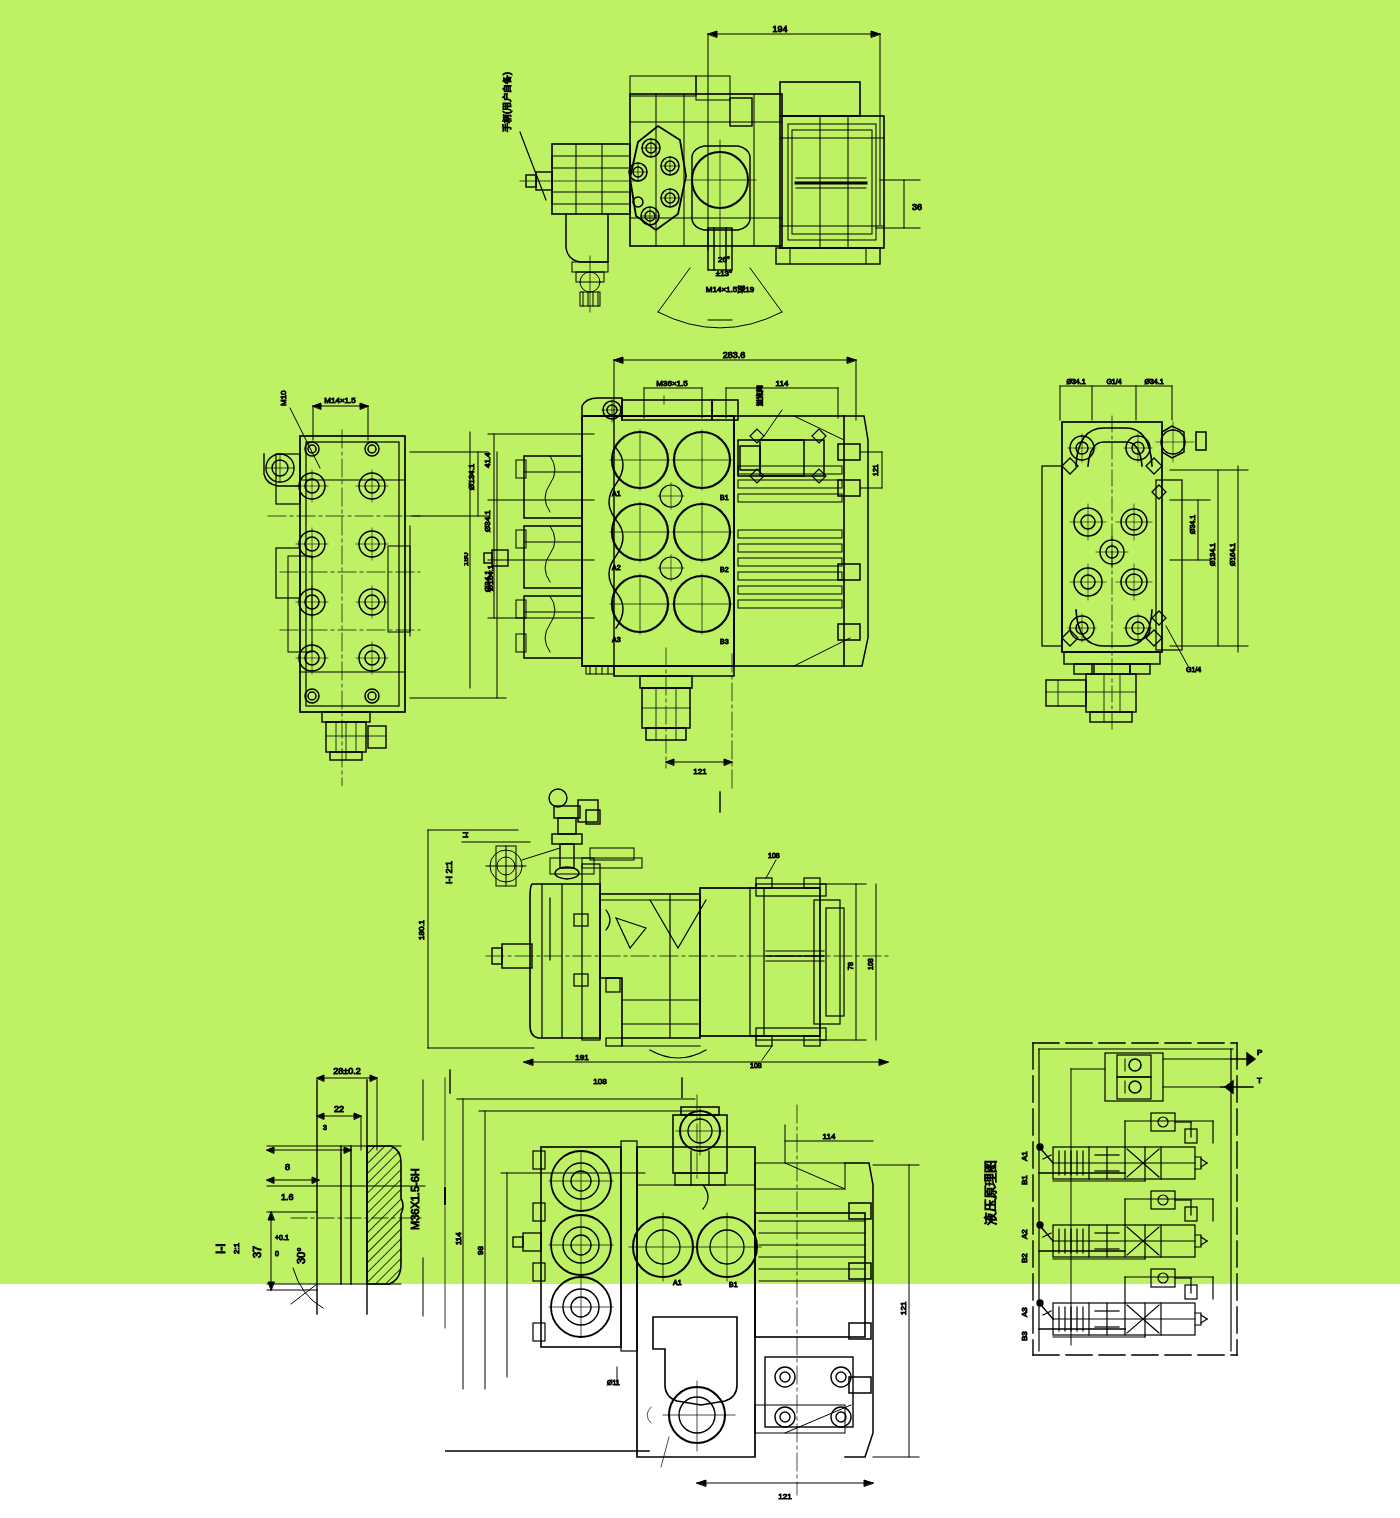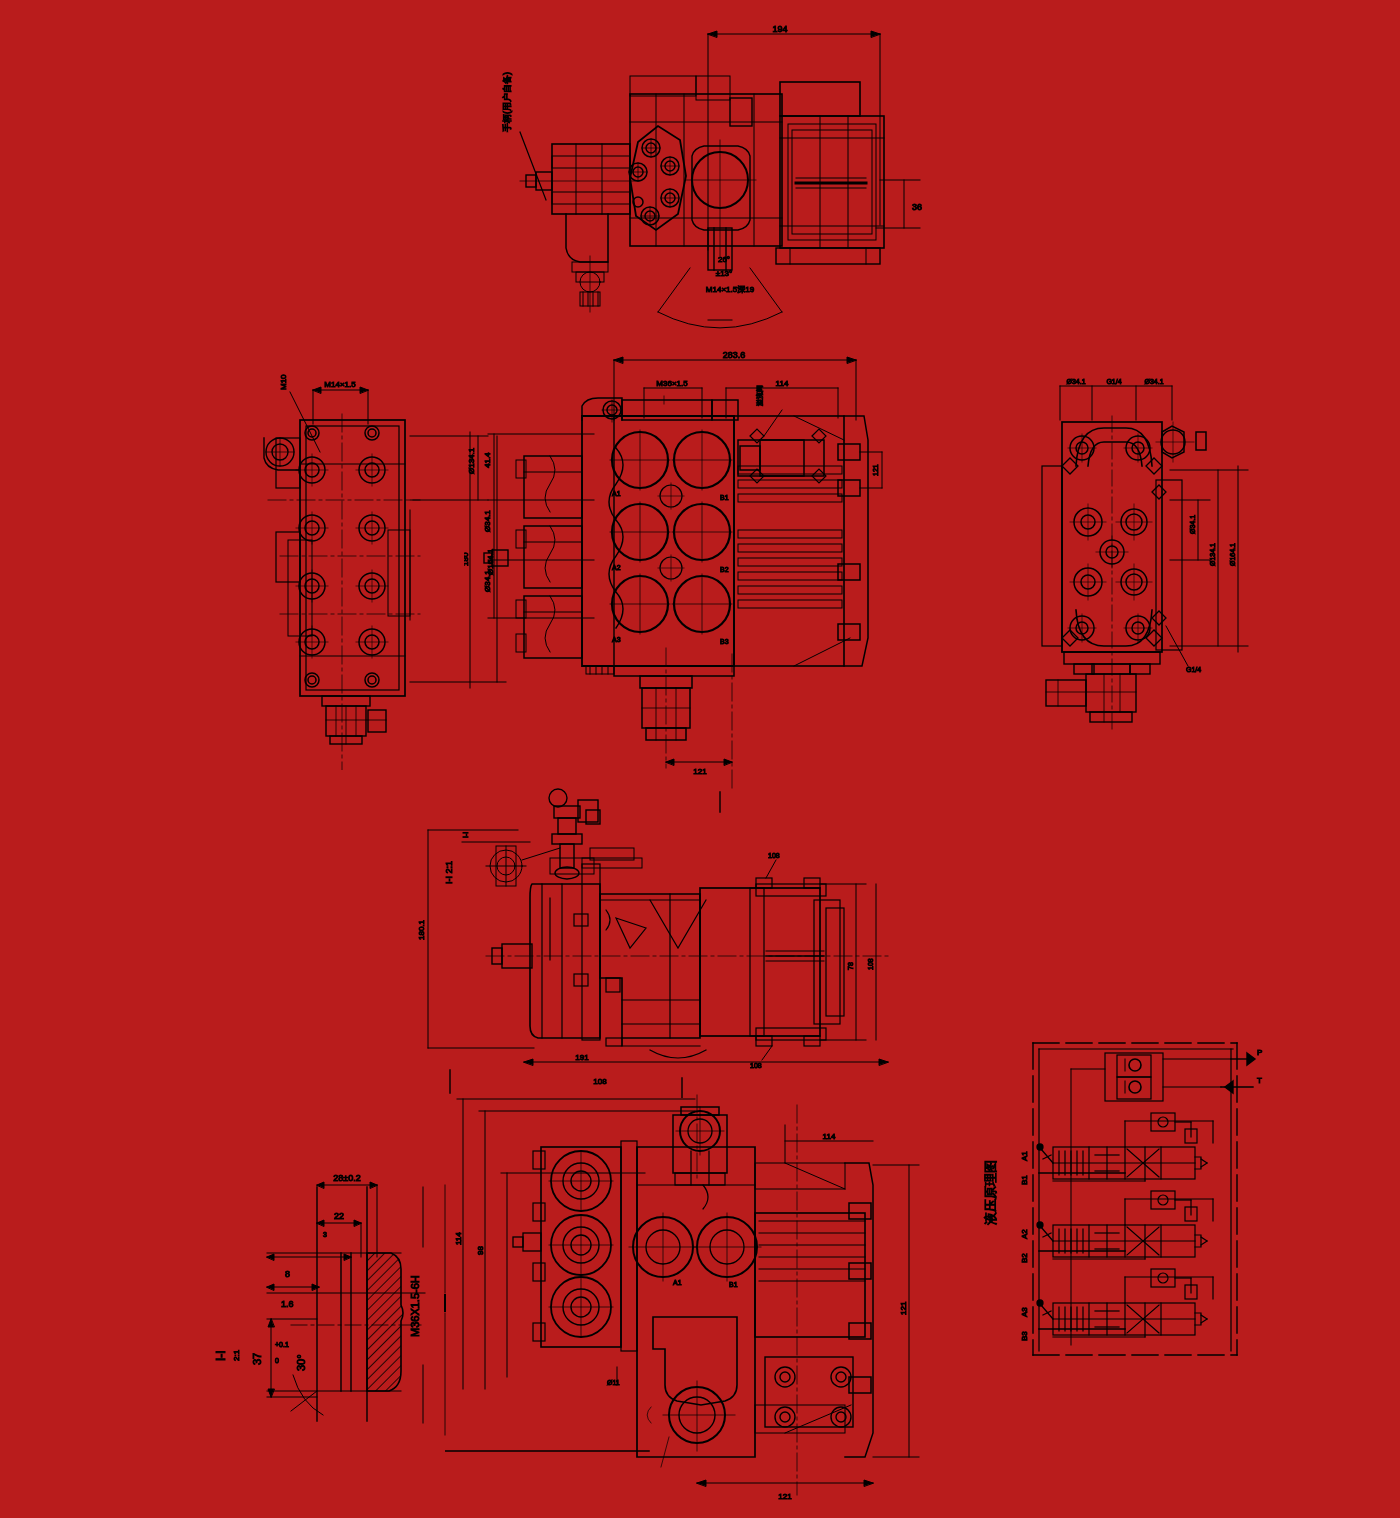--- a/index.html
+++ b/index.html
@@ -1,19 +1,19 @@
 <!DOCTYPE html>
 <html><head>
 <meta charset="utf-8">
 <title>Hydraulic Valve Assembly Drawing</title>
 <style>
   html,body{margin:0;padding:0;background:#ffffff;}
   body{width:1400px;height:1518px;overflow:hidden;
        font-family:"Liberation Sans","DejaVu Sans",sans-serif;}
-  #sheet{position:relative;width:1400px;height:1518px;background:#b91c1c;}
+  #sheet{position:relative;width:1400px;height:1284px;background:#bef264;}
   svg{display:block;}
   .vw{position:absolute;}
   text{font-family:"Liberation Sans","DejaVu Sans",sans-serif;fill:#000;}
 </style>
 </head>
 <body>
 
 <div id="sheet">
 
 <div class="vw" style="left:480px;top:20px;">
@@ -175,21 +175,21 @@
       <line x1="113" y1="272" x2="113" y2="286"></line>
       <line x1="118" y1="272" x2="118" y2="286"></line>
     </g>
     <g stroke-width="0.7">
       <line x1="110" y1="236" x2="110" y2="292"></line>
     </g>
   </g>
 </svg>
 </div>
 
-<div class="vw" style="left:250px;top:370px;text-decoration:underline;">
+<div class="vw" style="left:250px;top:386px;text-decoration:underline;">
 <svg width="280" height="400" viewBox="0 0 280 400">
   <g stroke="#000" fill="none" stroke-linecap="square">
 
     <g stroke-width="1">
       <line x1="63" y1="20" x2="118" y2="20"></line>
       <path d="M63 20 l8 -3 l0 6 z" fill="#000"></path>
       <path d="M118 20 l-8 -3 l0 6 z" fill="#000"></path>
       <line x1="63" y1="20" x2="63" y2="54"></line>
       <line x1="118" y1="20" x2="118" y2="54"></line>
     </g>
@@ -788,21 +788,21 @@
 
     <g stroke-width="1.4">
       <line x1="310" y1="4" x2="310" y2="24"></line>
       <line x1="272" y1="290" x2="272" y2="310"></line>
       <line x1="40" y1="282" x2="40" y2="305"></line>
     </g>
   </g>
 </svg>
 </div>
 
-<div class="vw" style="left:195px;top:1165px;">
+<div class="vw" style="left:195px;top:1058px;">
 <svg width="260" height="300" viewBox="0 0 260 300">
   <defs>
     <pattern id="hatch" width="7" height="7" patternUnits="userSpaceOnUse" patternTransform="rotate(45)">
       <line x1="0" y1="0" x2="0" y2="7" stroke="#000" stroke-width="1.6"></line>
     </pattern>
   </defs>
   <g stroke="#000" fill="none" stroke-linecap="square">
 
     <path d="M172 88 L196 88 Q206 92 206 104 L206 140 Q210 148 206 156 L206 206 Q206 222 194 226 L172 226 Z" fill="url(#hatch)" stroke="#000" stroke-width="1.6"></path>
 

